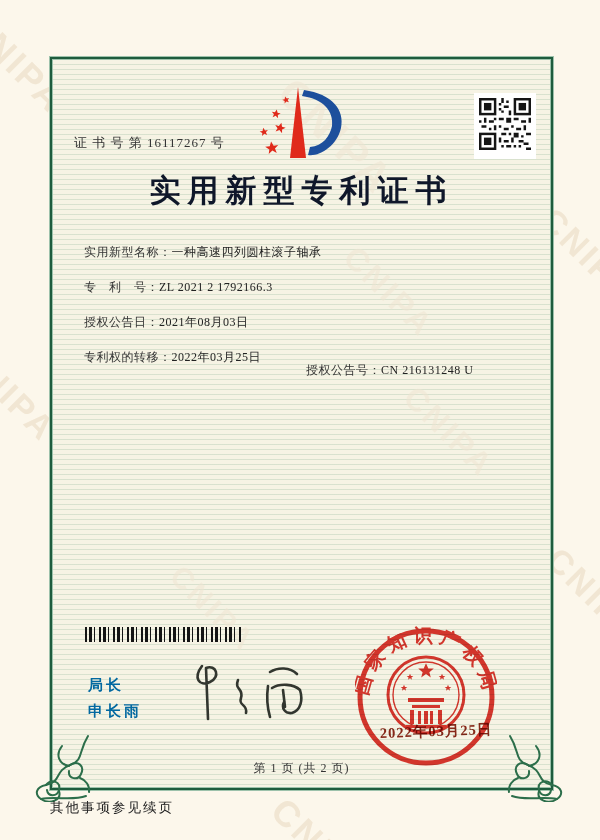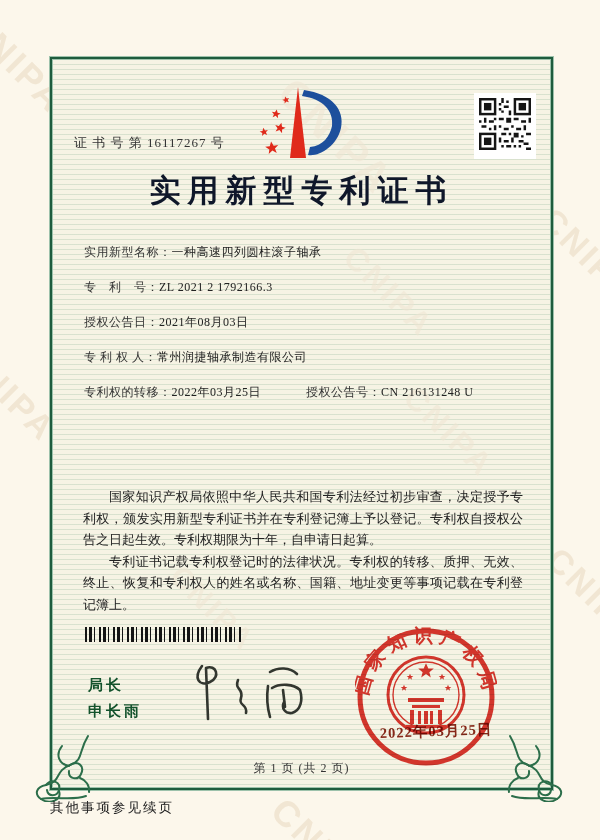--- a/index.html
+++ b/index.html
@@ -19,30 +19,30 @@
   .flourish{position:absolute;width:74px;height:74px;}
   .cert-no{position:absolute;left:74px;top:94px;font-size:13px;letter-spacing:1px;color:#333;margin-top:40px;}
   .logo{position:absolute;left:252px;top:84px;width:100px;height:78px;}
   .qr-bg{position:absolute;left:474px;top:93px;width:62px;height:66px;background:#fff;}
   .qr{position:absolute;left:479px;top:98px;width:52px;height:52px;}
   .title{position:absolute;left:50px;top:170px;width:503px;text-align:center;
     font-size:31px;font-weight:700;letter-spacing:7px;color:#0f172a;}
   .fields{position:absolute;left:84px;top:244px;width:444px;}
   .frow{position:relative;height:35px;font-size:12px;color:#222;letter-spacing:.5px;}
   .flabel{color:#333;}
-  .grant2{position:absolute;left:222px;top:0;}
+  .grant2{position:absolute;left:222px;top:13px;}
   .paras{position:absolute;left:83px;top:486px;width:440px;font-size:13px;
     line-height:21.5px;text-align:justify;color:#222;}
   .paras p{margin:0;text-indent:2em;}
   .barcode{position:absolute;left:85px;top:627px;width:156px;height:15px;
     background:repeating-linear-gradient(90deg,#151515 0 2px,rgba(0,0,0,0) 2px 4px,
       #151515 4px 7px,rgba(0,0,0,0) 7px 9px,#151515 9px 10px,rgba(0,0,0,0) 10px 14px);}
   .director{position:absolute;left:88px;top:672px;
     font-family:"Liberation Sans","DejaVu Sans",sans-serif;
-    font-size:15px;font-weight:600;color:#14532d;letter-spacing:3px;line-height:26px;}
+    font-size:15px;font-weight:600;color:#0369a1;letter-spacing:3px;line-height:26px;}
   .sig{position:absolute;left:178px;top:656px;width:142px;height:68px;}
   .seal{position:absolute;left:355px;top:626px;width:142px;height:142px;
     opacity:.92;mix-blend-mode:multiply;}
   .seal-date{position:absolute;left:362px;top:722px;width:148px;text-align:center;
     font-size:14.5px;font-weight:600;color:#8c2b1c;letter-spacing:1px;
     transform:rotate(-2deg);mix-blend-mode:multiply;}
   .page-info{position:absolute;left:50px;top:760px;width:503px;text-align:center;
     font-size:12px;color:#333;letter-spacing:1px;}
   .cont-note{position:absolute;left:50px;top:799px;width:503px;text-align:left;
     font-size:13.5px;color:#222;letter-spacing:2px;}
@@ -127,34 +127,27 @@
     <div class="frow">
       <span class="flabel">实用新型名称：</span><span>一种高速四列圆柱滚子轴承</span>
     </div>
     <div class="frow">
       <span class="flabel">专　利　号：</span><span>ZL 2021 2 1792166.3</span>
     </div>
     <div class="frow">
       <span class="flabel">授权公告日：</span><span>2021年08月03日</span>
     </div>
     <div class="frow">
-      <span class="flabel">专 利 权 人：</span><span>常州润捷轴承制造有限公司</span>
-    </div>
-    <div class="frow">
       <span class="flabel">专利权的转移：</span><span>2022年03月25日</span>
       <span class="grant2">
         <span class="flabel">授权公告号：</span><span>CN 216131248 U</span>
       </span>
     </div>
   </div>
 
-  <div class="paras">
-    <p>国家知识产权局依照中华人民共和国专利法经过初步审查，决定授予专利权，颁发实用新型专利证书并在专利登记簿上予以登记。专利权自授权公告之日起生效。专利权期限为十年，自申请日起算。</p>
-    <p>专利证书记载专利权登记时的法律状况。专利权的转移、质押、无效、终止、恢复和专利权人的姓名或名称、国籍、地址变更等事项记载在专利登记簿上。</p>
-  </div>
 
   <div class="barcode"></div>
 
   <div class="director">
     <div>局长</div>
     <div>申长雨</div>
   </div>
 
   <svg class="sig" viewBox="0 0 142 68">
     <g stroke="#32362f" fill="none" stroke-width="2.6" stroke-linecap="round" stroke-linejoin="round">

